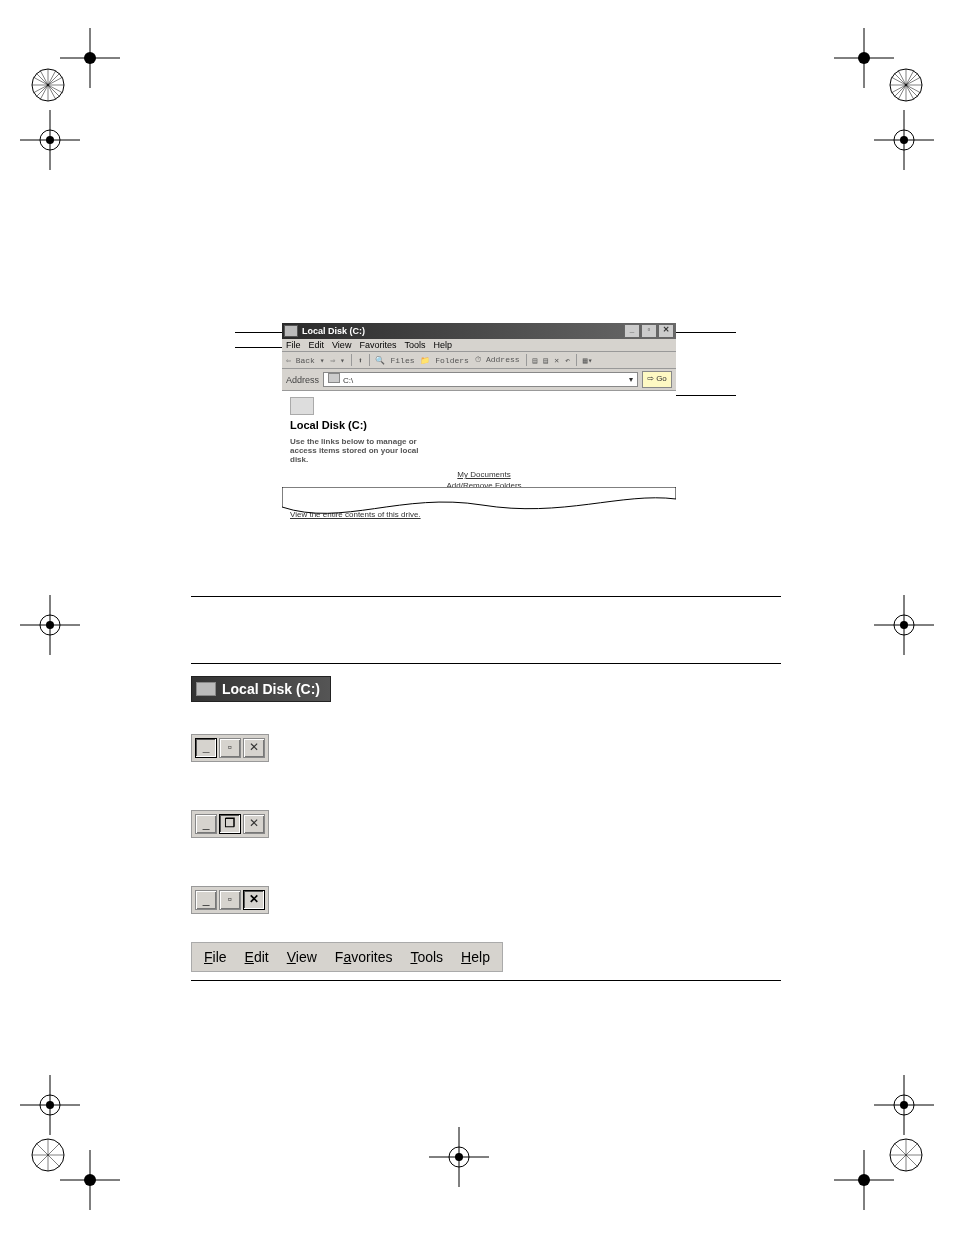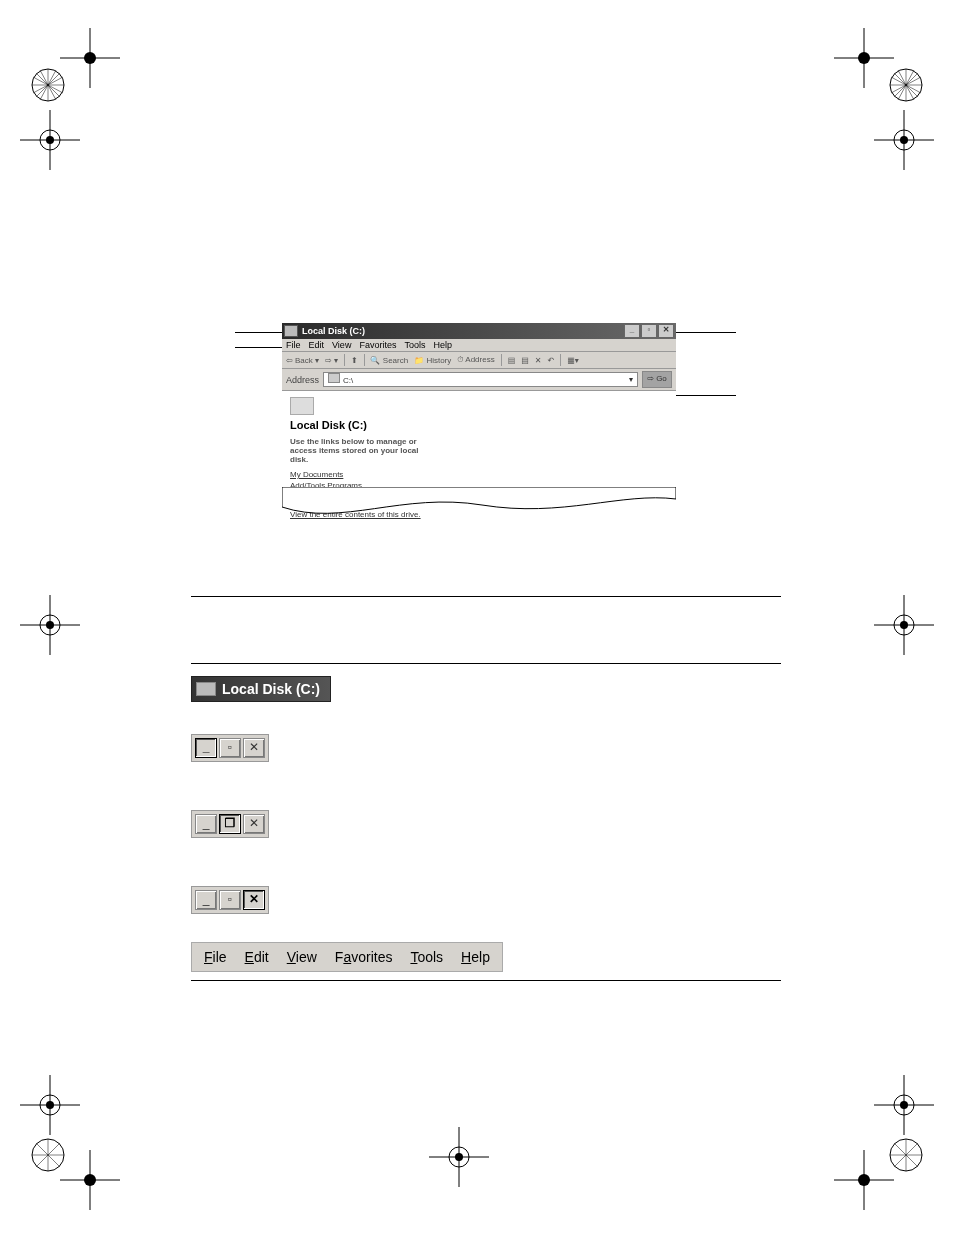--- a/index.html
+++ b/index.html
@@ -84,21 +84,21 @@
     font-family: Tahoma, sans-serif;
     font-size:9px;
     display:flex;
     gap:8px;
     color:#000;
   }
   .toolbar {
     background:#d6d3ce;
     padding:2px 4px;
     border-bottom:1px solid #999;
-    font-family: Liberation Sans, sans-serif;
+    font-family: Liberation Mono, monospace;
     font-size:8px;
     color:#555;
     display:flex;
     gap:6px;
     align-items:center;
   }
   .toolbar .sep { width:1px; height:12px; background:#999; }
   .addrbar {
     background:#d6d3ce;
     padding:2px 4px;
@@ -116,21 +116,21 @@
     height:13px;
     margin:0 4px;
     padding:0 4px;
     font-size:8px;
     line-height:13px;
     color:#333;
   }
   .addrbar .gobox {
     width:28px;
     height:15px;
-    background:#a3a3a3;
+    background:#fef9c3;
     border:1px solid #888;
     font-size:8px;
     line-height:13px;
     text-align:center;
     color:#333;
   }
   .content {
     background:#fff;
     padding:6px 8px;
     font-family: Tahoma, sans-serif;
@@ -153,22 +153,24 @@
     font-size:8px;
     color:#555;
     margin-bottom:6px;
     max-width:140px;
     font-weight:bold;
   }
   .content .link {
     font-size:8px;
     color:#333;
     text-decoration:underline;
+    margin-left:10px;
     display:block;
     margin-bottom:2px;
+    text-align:center;
   }
   .content .viewall {
     font-size:8px;
     color:#333;
     text-decoration:underline;
     margin-top:6px;
   }
   
   .curve {
     position:absolute;
@@ -393,22 +395,22 @@
       <span>Favorites</span>
       <span>Tools</span>
       <span>Help</span>
     </div>
     <div class="toolbar">
       <span>⇦ <span>Back</span> ▾</span>
       <span>⇨ ▾</span>
       <div class="sep"></div>
       <span>⬆</span>
       <div class="sep"></div>
-      <span>🔍 <span>Search</span></span>
-      <span>📁 <span>History</span></span>
+      <span>🔍 <span>Files</span></span>
+      <span>📁 <span>Folders</span></span>
       <span>⏱ <span>Address</span></span>
       <div class="sep"></div>
       <span>▤</span>
       <span>▤</span>
       <span>✕</span>
       <span>↶</span>
       <div class="sep"></div>
       <span>▦▾</span>
     </div>
     <div class="addrbar">
@@ -417,21 +419,21 @@
         <span style="display:inline-block;width:10px;height:8px;background:#ccc;border:1px solid #888;margin-right:3px;"></span><span>C:\</span>
         <span style="float:right">▾</span>
       </div>
       <div class="gobox">⇨ <span>Go</span></div>
     </div>
     <div class="content">
       <div class="drive-icon"></div>
       <div class="heading">Local Disk (C:)</div>
       <div class="hint">Use the links below to manage or access items stored on your local disk.</div>
       <a class="link">My Documents</a>
-      <a class="link">Add/Tools Programs</a>
+      <a class="link">Add/Remove Folders</a>
       <a class="link">Search for Files or Folders</a>
       <a class="viewall">View the entire contents of this drive.</a>
     </div>
     <div class="curve">
       <svg viewBox="0 0 394 40" preserveAspectRatio="none">
         <path d="M0,20 C60,40 120,5 200,18 C280,31 340,5 394,12 L394,0 L0,0 Z" fill="#fff" stroke="#000" stroke-width="1"></path>
       </svg>
     </div>
   </div>
 

